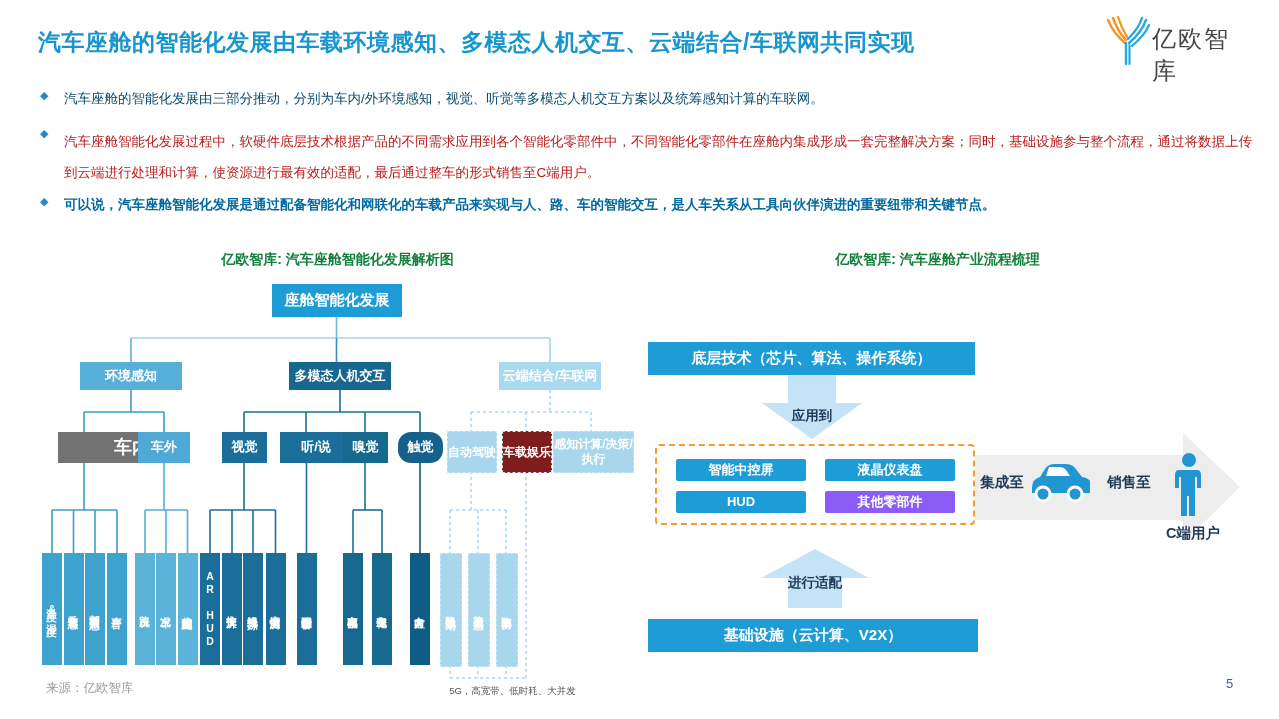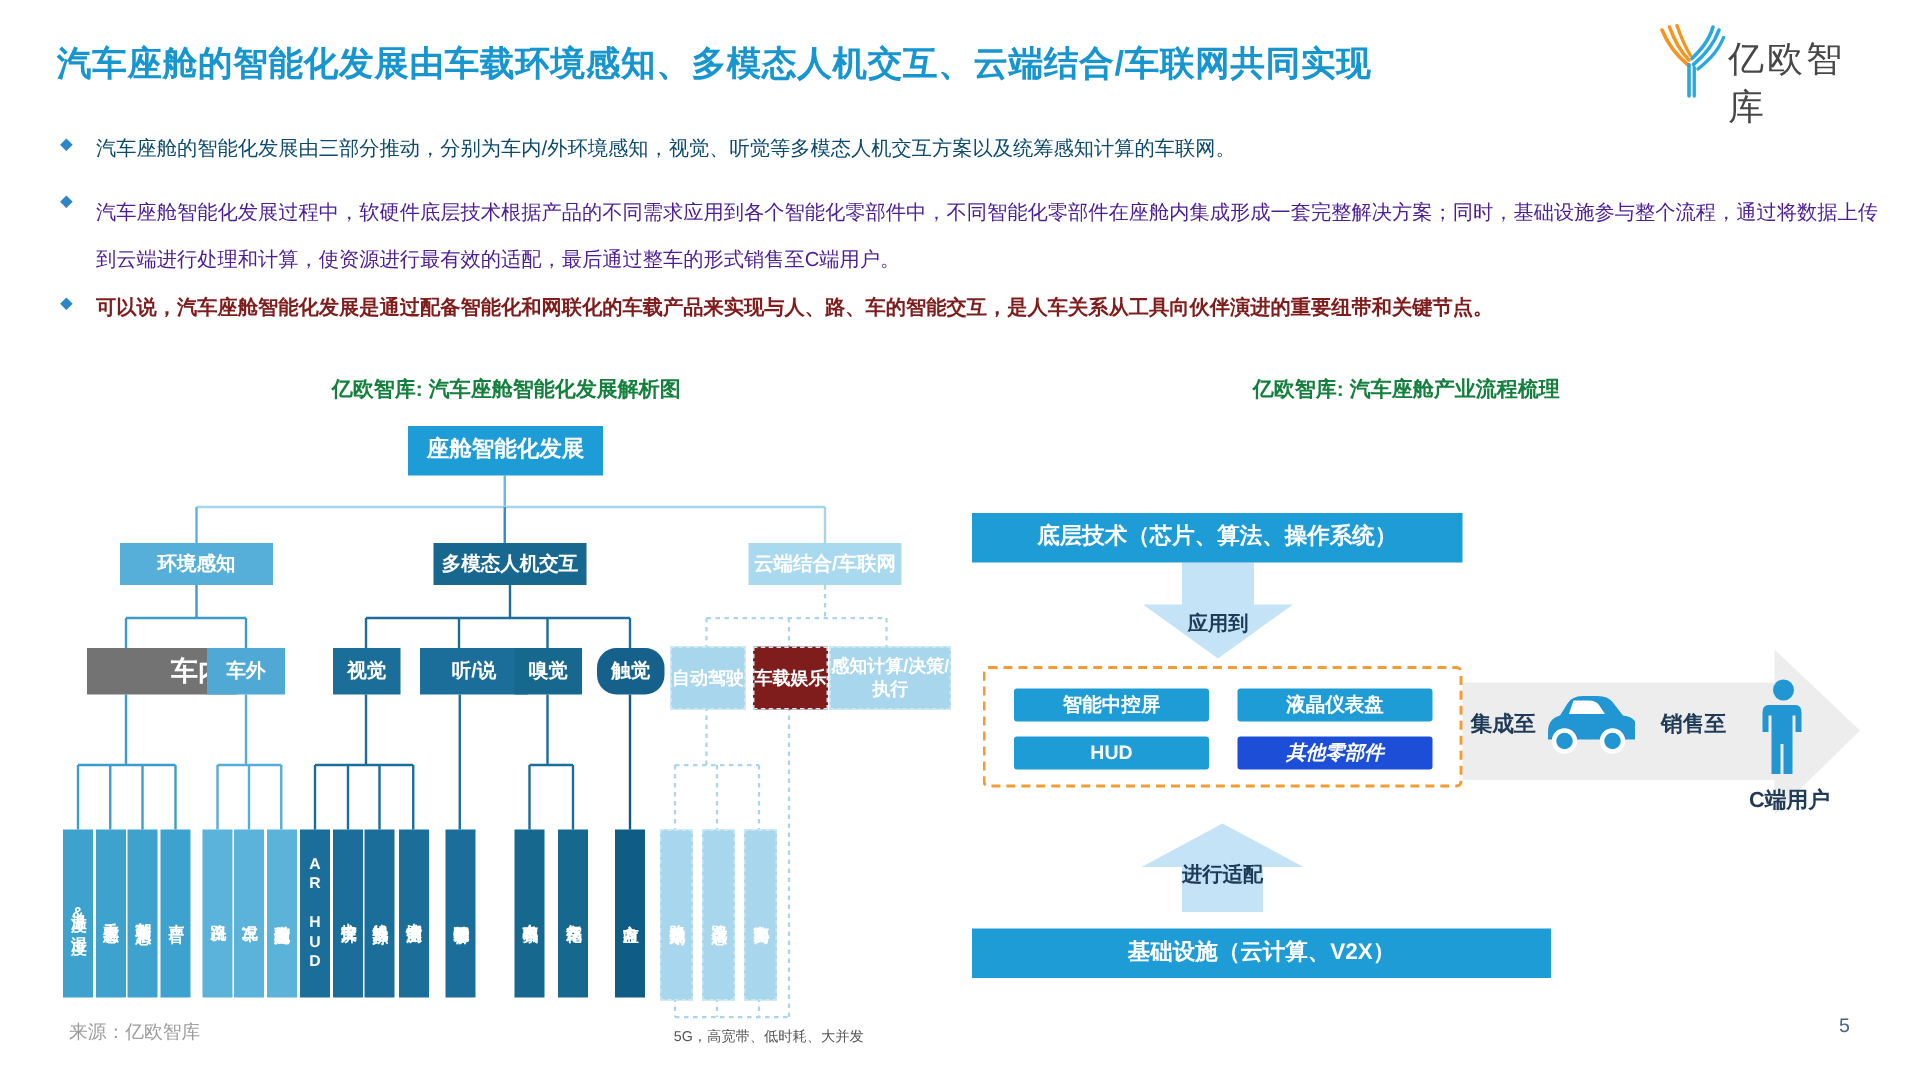--- a/index.html
+++ b/index.html
@@ -31,24 +31,24 @@
     <path d="M22 27 L22 48" stroke="#29A8DF" stroke-width="2.4" stroke-linecap="round"></path>
     <path d="M25.5 29 L25.5 48" stroke="#29A8DF" stroke-width="2.2" stroke-linecap="round"></path>
   </svg>
   <span style="position:absolute;left:48px;top:9px;font-size:24px;color:#474747;letter-spacing:2px;">亿欧智库</span>
 </div>
 
 <span class="abs" style="left:40px;top:89px;font-size:11px;color:#2E86C8;">◆</span>
 <div class="abs" style="left:64px;top:88px;width:1190px;font-size:13.5px;color:#0c4a6e;line-height:21px;">汽车座舱的智能化发展由三部分推动，分别为车内/外环境感知，视觉、听觉等多模态人机交互方案以及统筹感知计算的车联网。</div>
 
 <span class="abs" style="left:40px;top:127px;font-size:11px;color:#2E86C8;">◆</span>
-<div class="abs" style="left:64px;top:126px;width:1192px;font-size:13.5px;color:#4c1d95;line-height:31px;">汽车座舱智能化发展过程中，软硬件底层技术根据产品的不同需求应用到各个智能化零部件中，不同智能化零部件在座舱内集成形成一套完整解决方案；同时，基础设施参与整个流程，通过将数据上传到云端进行处理和计算，使资源进行最有效的适配，最后通过整车的形式销售至C端用户。</div>
+<div class="abs" style="left:64px;top:126px;width:1192px;font-size:13.5px;color:#b91c1c;line-height:31px;">汽车座舱智能化发展过程中，软硬件底层技术根据产品的不同需求应用到各个智能化零部件中，不同智能化零部件在座舱内集成形成一套完整解决方案；同时，基础设施参与整个流程，通过将数据上传到云端进行处理和计算，使资源进行最有效的适配，最后通过整车的形式销售至C端用户。</div>
 
 <span class="abs" style="left:40px;top:195px;font-size:11px;color:#2E86C8;">◆</span>
-<div class="abs" style="left:64px;top:194px;width:1192px;font-size:13.5px;font-weight:bold;color:#7f1d1d;line-height:21px;">可以说，汽车座舱智能化发展是通过配备智能化和网联化的车载产品来实现与人、路、车的智能交互，是人车关系从工具向伙伴演进的重要纽带和关键节点。</div>
+<div class="abs" style="left:64px;top:194px;width:1192px;font-size:13.5px;font-weight:bold;color:#0369a1;line-height:21px;">可以说，汽车座舱智能化发展是通过配备智能化和网联化的车载产品来实现与人、路、车的智能交互，是人车关系从工具向伙伴演进的重要纽带和关键节点。</div>
 
 <div class="dtitle" style="left:155px;top:251px;width:365px;">亿欧智库: 汽车座舱智能化发展解析图</div>
 
 <svg class="layer" width="1279" height="719">
 
   <path d="M336.5 317 V338" stroke="#6FB8DD" stroke-width="1.6" fill="none"></path>
   <path d="M131 338 H550" stroke="#A5D4EB" stroke-width="1.6" fill="none"></path>
   <path d="M131 338 V362" stroke="#5FB2D9" stroke-width="1.6" fill="none"></path>
   <path d="M336.5 338 V362" stroke="#2E8FC0" stroke-width="1.6" fill="none"></path>
   <path d="M550 338 V362" stroke="#A5D4EB" stroke-width="1.6" fill="none"></path>
@@ -161,21 +161,21 @@
 
 <div class="box" style="left:648px;top:342px;width:327px;height:33px;background:#1E9CD5;font-size:15px;">底层技术（芯片、算法、操作系统）</div>
 
 <div class="flowlbl" style="left:762px;top:407px;width:100px;font-size:13.5px;">应用到</div>
 
 <div class="abs" style="left:655px;top:444px;width:316px;height:77px;border:2px dashed #F59B33;border-radius:4px;"></div>
 
 <div class="box" style="left:676px;top:459px;width:130px;height:22px;background:#1E9CD5;font-size:13px;border-radius:2px;">智能中控屏</div>
 <div class="box" style="left:825px;top:459px;width:130px;height:22px;background:#1E9CD5;font-size:13px;border-radius:2px;">液晶仪表盘</div>
 <div class="box" style="left:676px;top:491px;width:130px;height:22px;background:#1E9CD5;font-size:13px;border-radius:2px;">HUD</div>
-<div class="box" style="left:825px;top:491px;width:130px;height:22px;background:#1d4ed8;font-size:13px;border-radius:2px;font-style:italic;">其他零部件</div>
+<div class="box" style="left:825px;top:491px;width:130px;height:22px;background:#8b5cf6;font-size:13px;border-radius:2px;">其他零部件</div>
 
 <div class="flowlbl" style="left:977px;top:473px;width:50px;font-size:14.5px;">集成至</div>
 
 <svg class="abs" width="62" height="42" viewBox="0 0 62 42" style="left:1028px;top:461px;">
   <path d="M4 27 q0-9 8-11 l5-8 q3-5 10-5 h10 q7 0 10 4 l7 9 q10 1 10 11 v5 H4 z" fill="#2196D3"></path>
   <path d="M21 6 h10 q5 0 7 3 l4 6 H18 l3-9 z" fill="#fff"></path>
   <circle cx="15" cy="33" r="7" fill="#2196D3" stroke="#fff" stroke-width="3"></circle>
   <circle cx="47" cy="33" r="7" fill="#2196D3" stroke="#fff" stroke-width="3"></circle>
 </svg>
 
@@ -183,15 +183,15 @@
 
 <svg class="abs" width="38" height="66" viewBox="0 0 38 66" style="left:1170px;top:452px;">
   <circle cx="19" cy="8" r="7" fill="#2196D3"></circle>
   <path d="M11 18 h16 q4 0 4 5 v13 h-4 v-11 h-2 v39 h-6 v-20 h-2 v20 h-6 v-39 h-2 v11 h-4 v-13 q0-5 4-5 z" fill="#2196D3"></path>
 </svg>
 
 <div class="flowlbl" style="left:1148px;top:524px;width:90px;font-size:14.5px;">C端用户</div>
 
 <div class="flowlbl" style="left:765px;top:574px;width:100px;font-size:13.5px;">进行适配</div>
 
-<div class="box" style="left:648px;top:619px;width:386px;height:33px;background:#1E9CD5;font-size:15px;">基础设施（云计算、V2X）</div>
+<div class="box" style="left:648px;top:619px;width:330px;height:33px;background:#1E9CD5;font-size:15px;">基础设施（云计算、V2X）</div>
 
 <div class="abs" style="left:1226px;top:676px;font-size:13px;color:#44678C;">5</div>
 
 </body></html>

